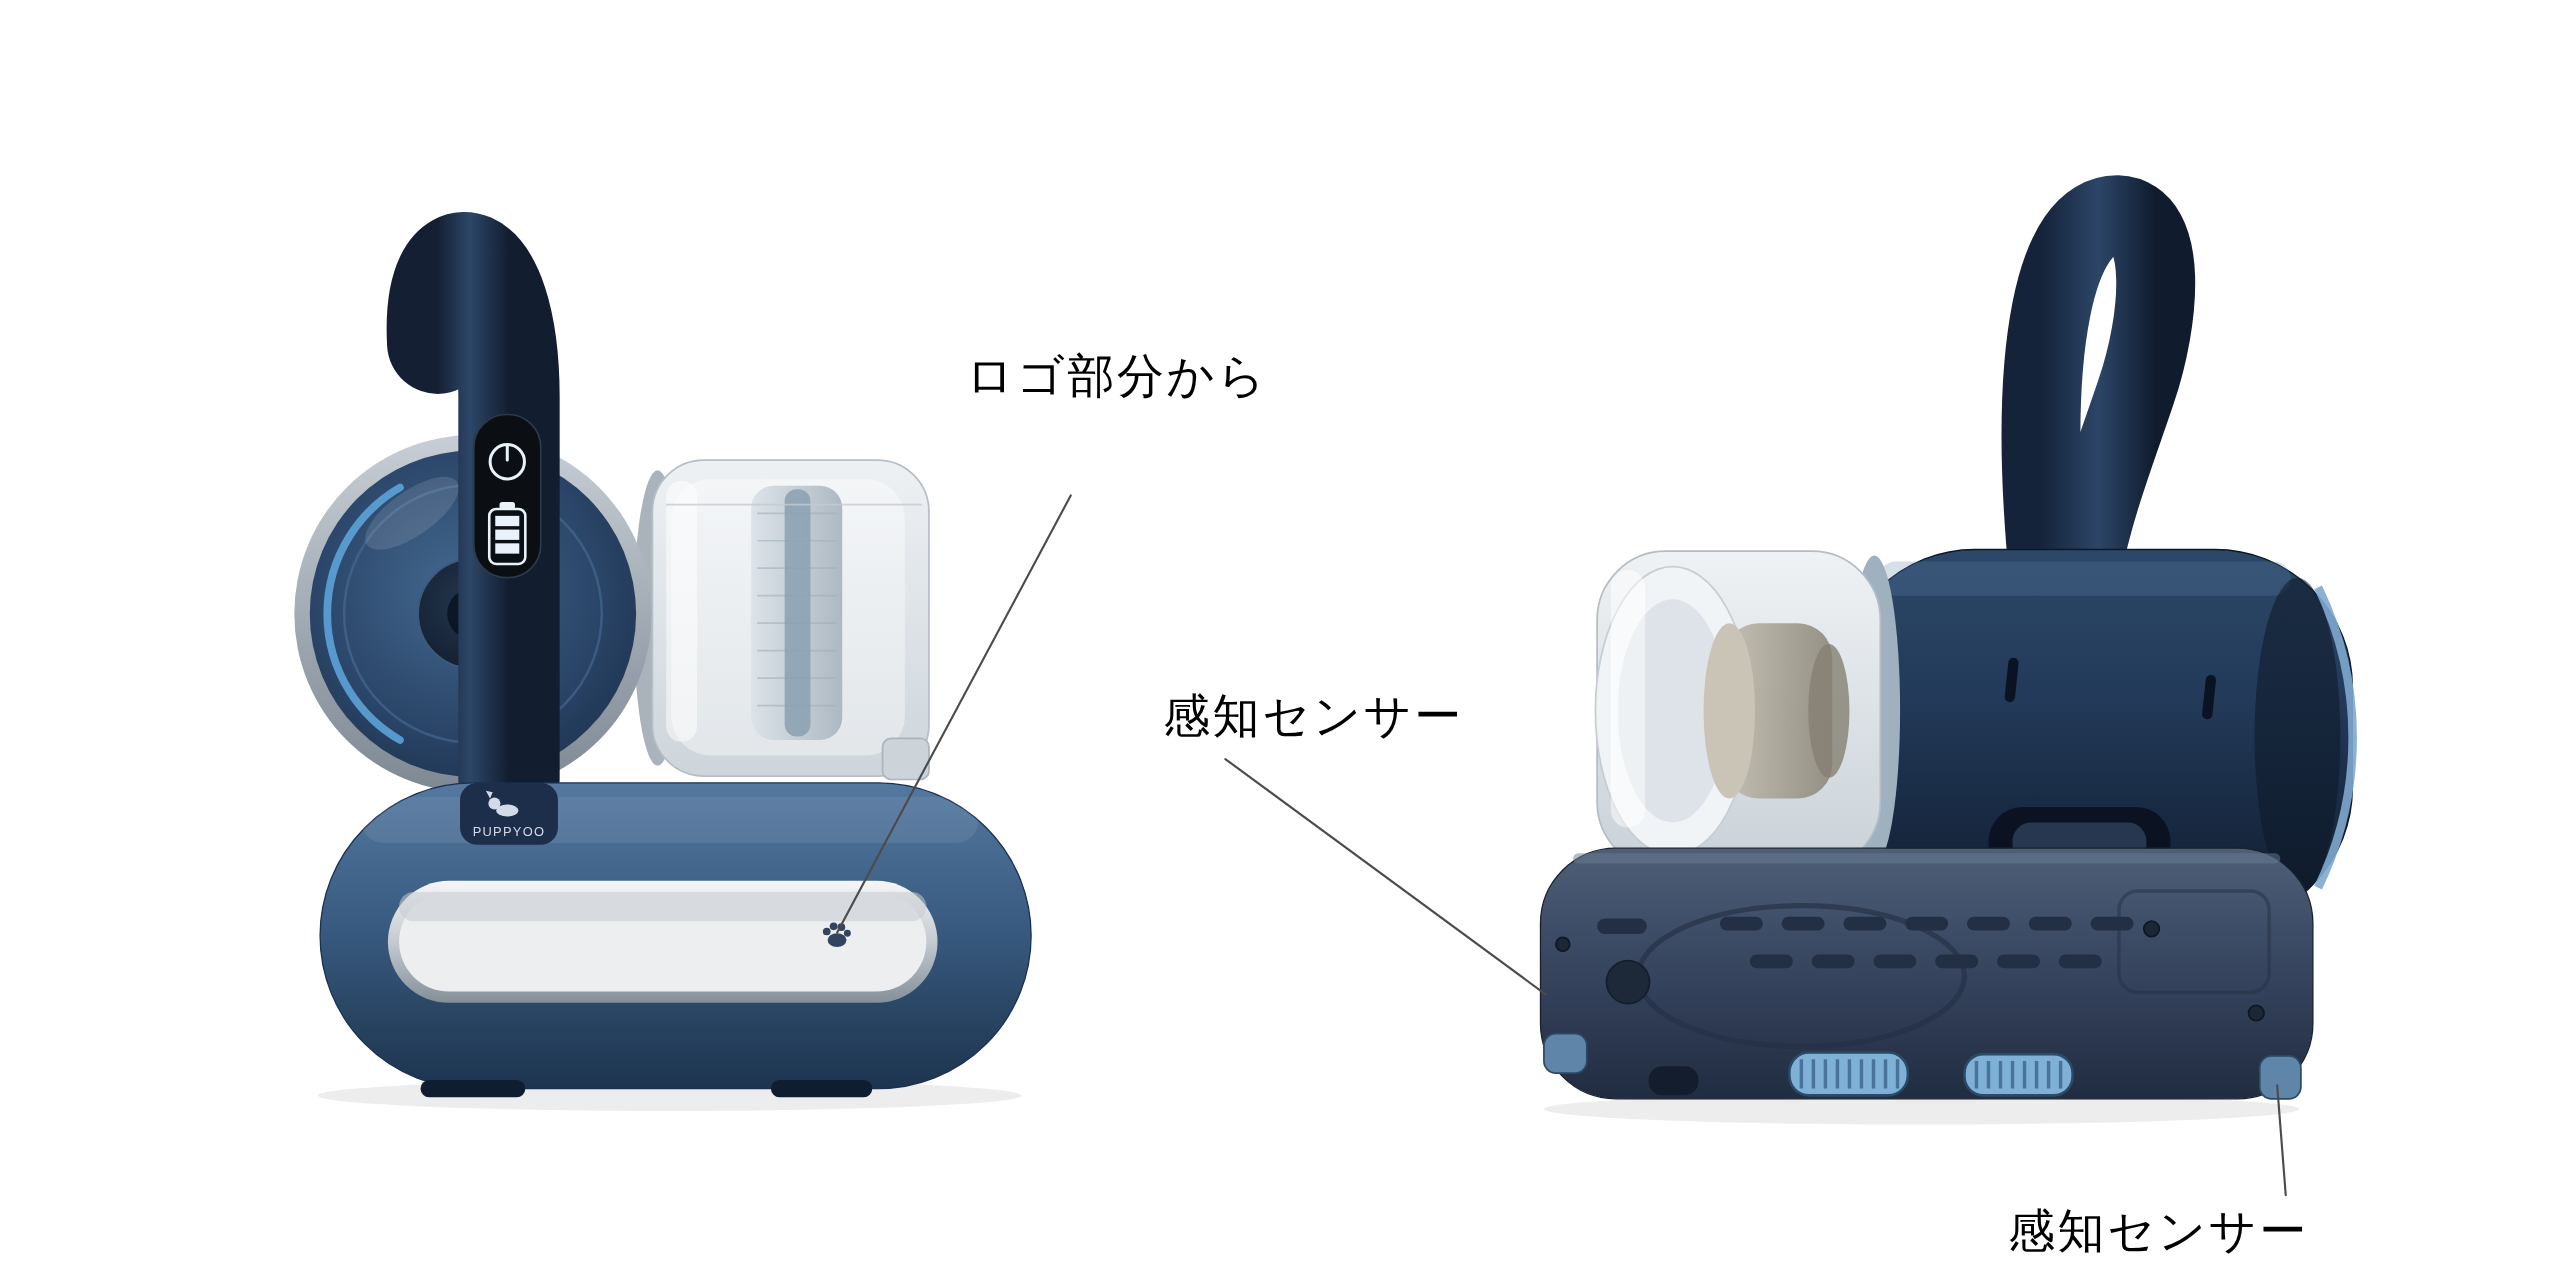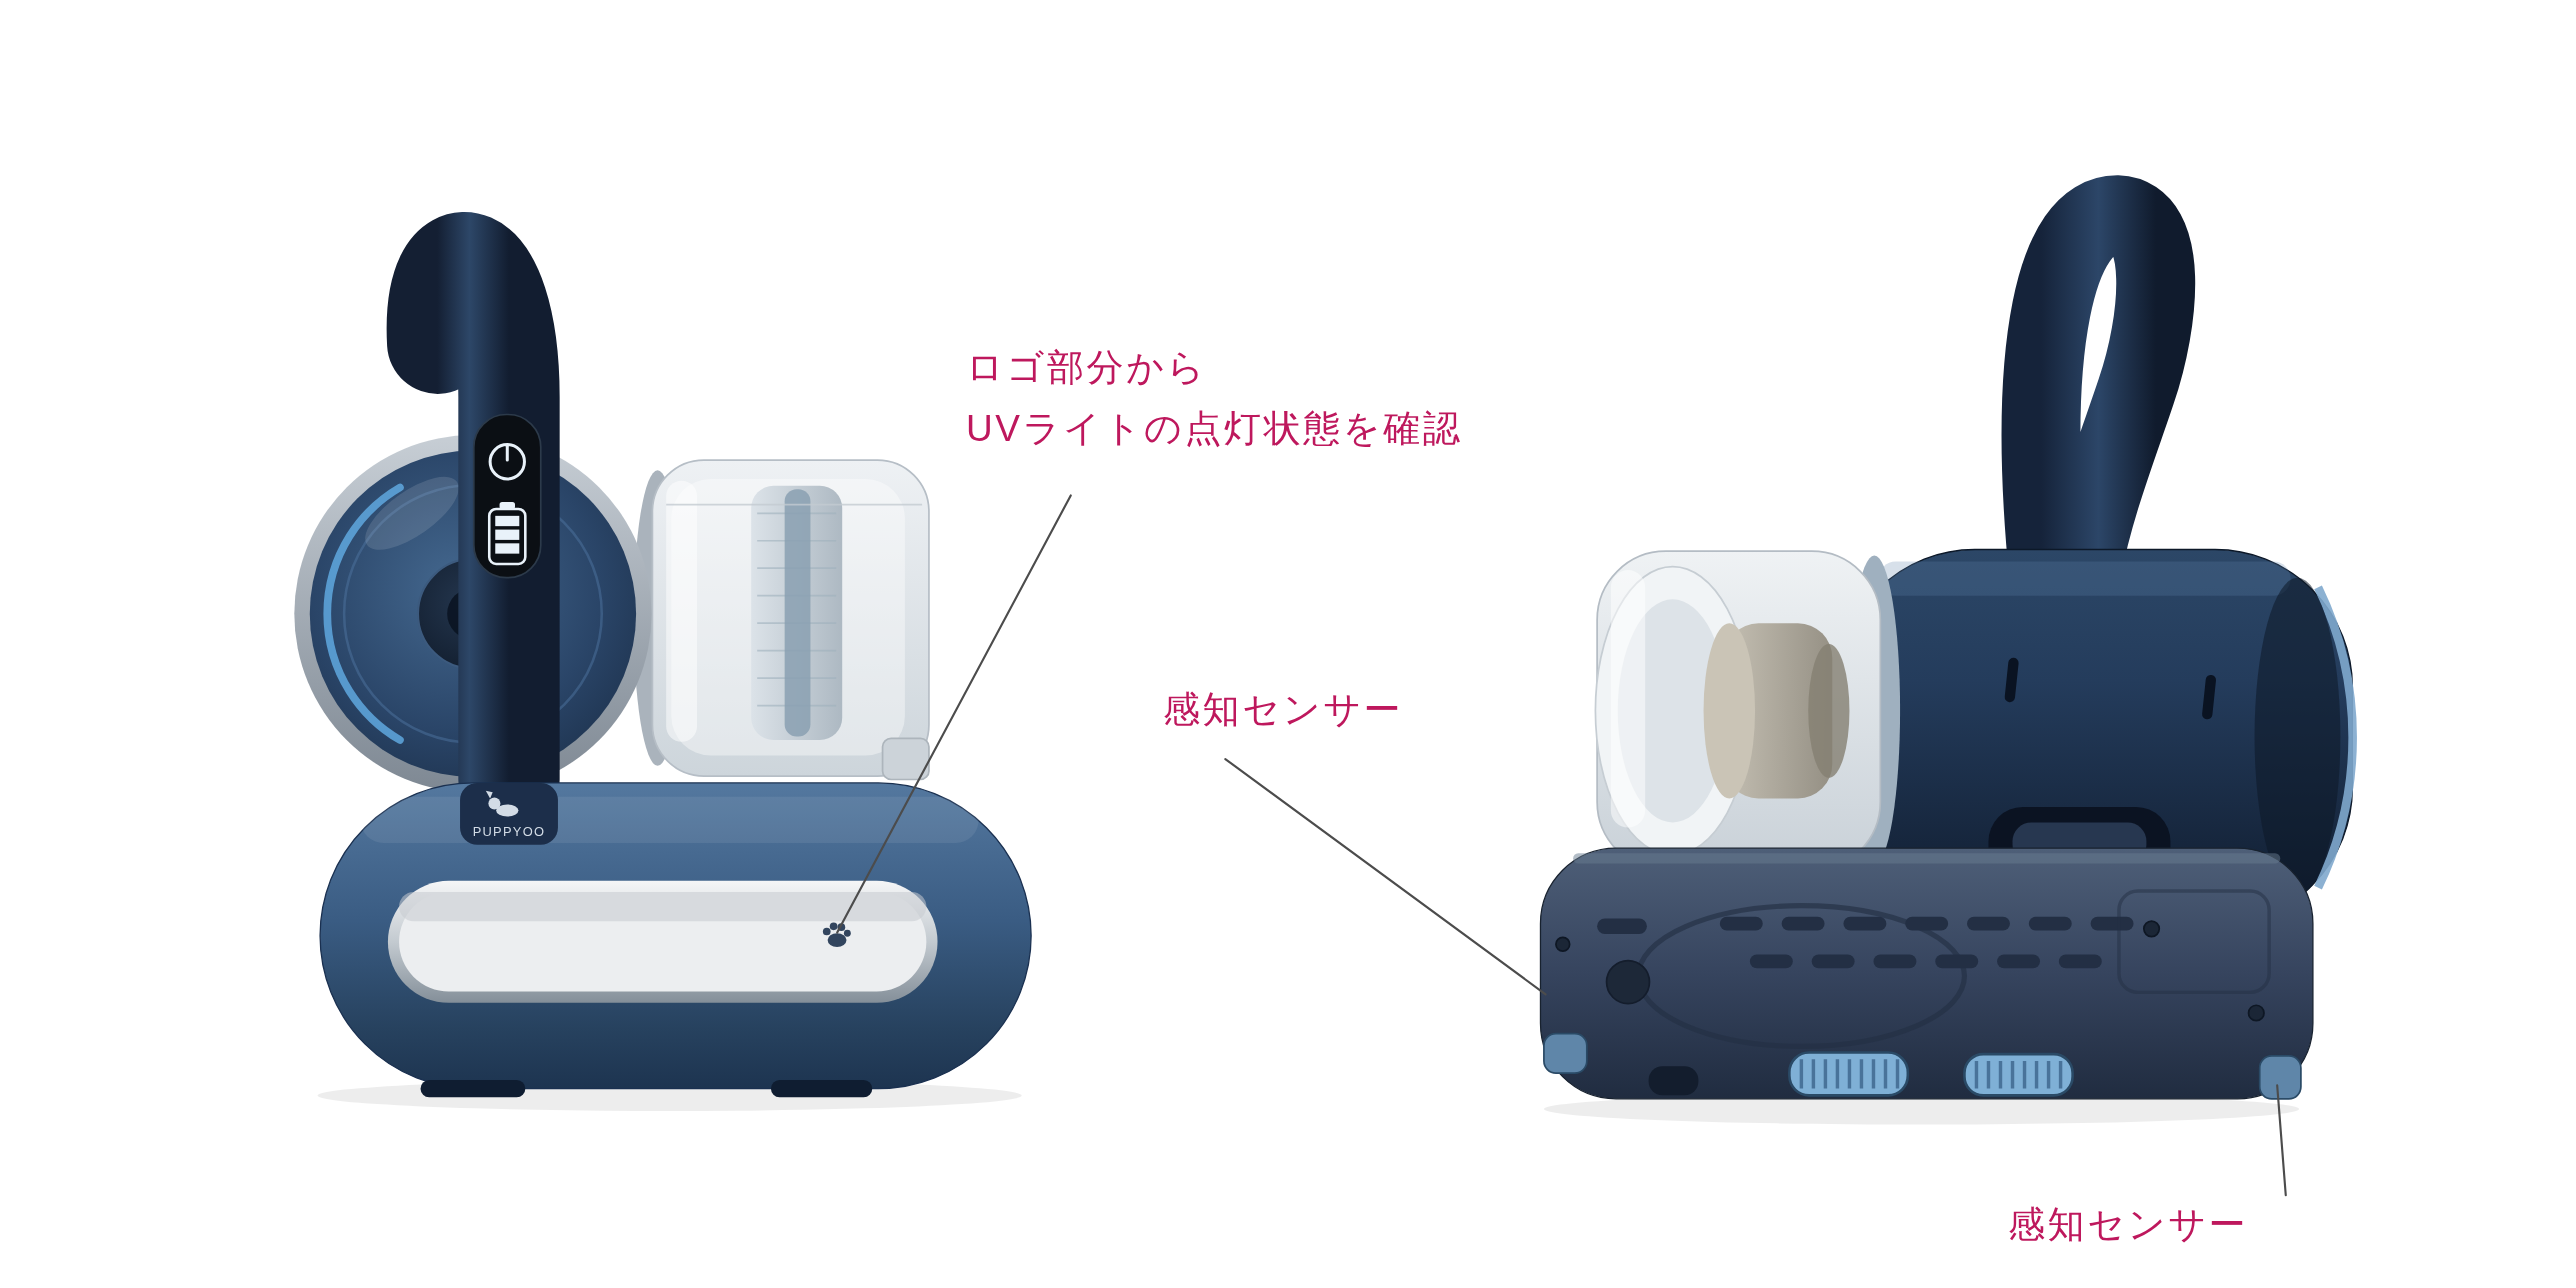--- a/index.html
+++ b/index.html
@@ -3,21 +3,21 @@
 <meta charset="utf-8">
 <style>
   html,body{margin:0;padding:0;background:#ffffff;}
   .stage{
     position:relative;width:2576px;height:1288px;background:#ffffff;
     overflow:hidden;font-family:"Liberation Sans", sans-serif;
   }
   .illustration{position:absolute;}
   .overlay{position:absolute;left:0;top:0;pointer-events:none;}
   .callout{
-    position:absolute;color:#be185d;font-size:37px;letter-spacing:2.6px;
+    position:absolute;color:#000000;font-size:47px;letter-spacing:2.6px;
     white-space:nowrap;font-family:"Liberation Sans", sans-serif;
   }
   .callout-uv{left:966px;top:337px;line-height:1.65;}
   .callout-sensor-mid{left:1163px;top:685px;}
   .callout-sensor-bot{left:2008px;top:1200px;}
 </style>
 </head>
 <body>
 
 <div class="stage">
@@ -240,21 +240,20 @@
   </svg>
 
   <svg class="overlay" width="2576" height="1288" viewBox="0 0 3000 1500">
     <path d="M1247,577 L975,1086" stroke="#4c4c4c" stroke-width="2.5" stroke-linecap="round" fill="none"></path>
     <path d="M1427,884 L1800,1158" stroke="#4c4c4c" stroke-width="2.5" stroke-linecap="round" fill="none"></path>
     <path d="M2652,1264 L2662,1392" stroke="#4c4c4c" stroke-width="2.5" stroke-linecap="round" fill="none"></path>
   </svg>
 
   <div class="callout callout-uv">
     <div>ロゴ部分から</div>
-    <div>UVライトの点灯状態を確認</div>
   </div>
 
   <div class="callout callout-sensor-mid">感知センサー</div>
 
   <div class="callout callout-sensor-bot">感知センサー</div>
 
 </div>
 
 
 </body></html>

